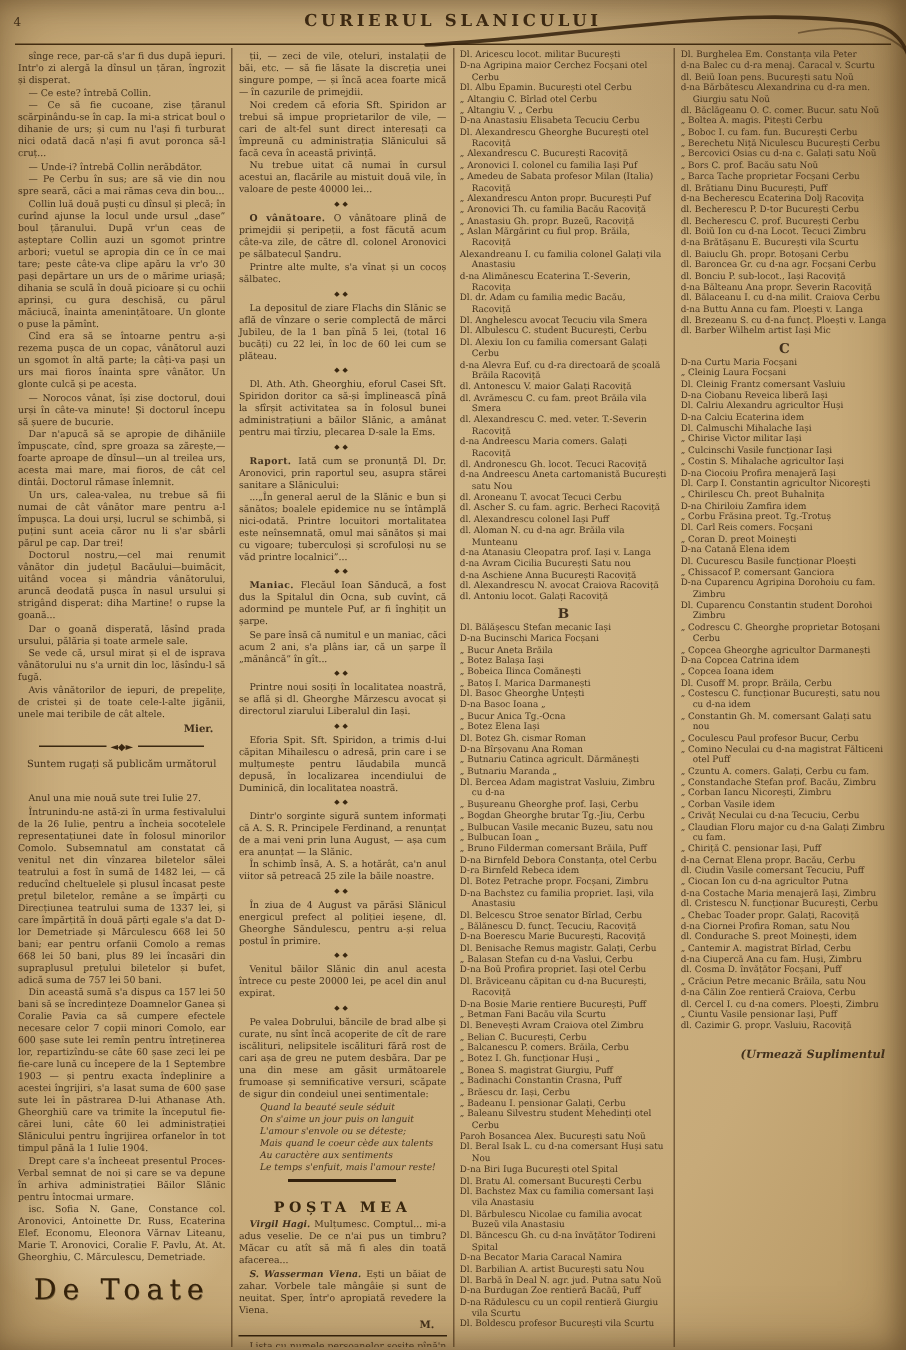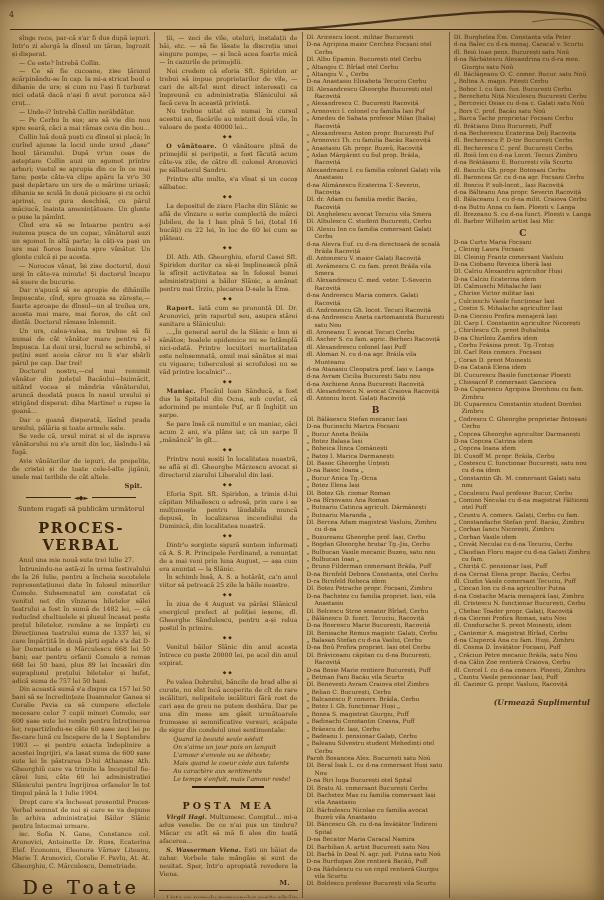--- a/index.html
+++ b/index.html
@@ -35,21 +35,21 @@
   p{margin:0;}
   .para,.dialog{font-size:6.2px;line-height:1.29;text-indent:7px;margin-bottom:.5px;}
   .para b{font-weight:bold;letter-spacing:.3px;}
   .para i{font-style:italic;}
   .entry{font-size:5.9px;line-height:1.25;padding-left:8px;text-indent:-8px;text-align:left;}
   .letter{text-align:center;font-weight:bold;font-size:9px;margin:2px 0 1px;text-indent:0;}
   .h1{text-align:center;font-weight:bold;font-size:14.5px;letter-spacing:1.5px;margin:3px 0 3px;color:#38260e;}
   .display{text-align:center;font-weight:normal;font-size:19px;letter-spacing:4px;margin:6px 0 21px;color:#35230c;
            text-shadow:.4px .4px 0 rgba(53,35,12,.5);}
   .h2{text-align:center;font-weight:bold;font-size:9.5px;letter-spacing:3px;margin:12px 0 2px;color:#38260e;}
-  .center-sm{text-align:center;font-size:6.6px;margin:2px 0 6px;text-indent:0;}
+  .center-sm{text-align:center;font-size:6.6px;margin:2px 0 16px;text-indent:0;}
   .sig{text-align:right;font-weight:bold;font-size:6.8px;padding-right:8px;margin:1px 0 2px;}
   .verse{font-style:italic;font-size:6.1px;line-height:1.32;padding-left:14px;text-align:left;text-indent:0;}
   .fleuron{text-align:center;font-size:4.6px;letter-spacing:2px;margin:3px 0;color:#3a2811;}
   .ornament{display:flex;align-items:center;gap:3px;margin:5px 14px 4px;}
   .ornament .line{flex:1;border-top:1.3px solid #3a2811;}
   .ornament .dia{font-size:6.5px;color:#3a2811;line-height:1;}
   .rule-short{width:72px;border-top:2.2px solid #32200c;margin:3.5px auto 2.5px;}
   .rule-long{border-top:1.8px solid #32200c;margin:3px 0 3px;}
   .note{text-align:right;font-weight:bold;font-style:italic;font-size:7.6px;margin-top:9px;padding-right:2px;}
 </style>
@@ -57,47 +57,47 @@
 <body>
 
 <div class="page">
   <svg class="ink-stroke" viewBox="0 0 330 80">
     <path d="M2 30 C 110 24, 210 2, 300 16 C 318 20, 326 34, 328 60" fill="none" stroke="#33200c" stroke-width="2.4" stroke-linecap="round" opacity="0.85"></path>
     <path d="M250 22 C 290 14, 318 22, 329 44" fill="none" stroke="#33200c" stroke-width="1.1" opacity="0.5"></path>
   </svg>
 
   <div class="header">
     <span class="pageno">4</span>
+    <div class="masthead">CURIERUL SLANICULUI</div>
   </div>
   <div class="header-rule"></div>
 
   <div class="cols">
     <div class="col">
         <p class="para">sînge rece, par-că s'ar fi dus după iepuri. Intr'o zi alergă la dînsul un țăran, îngrozit și disperat.</p>
         <p class="para dialog">— Ce este? întrebă Collin.</p>
         <p class="para dialog">— Ce să fie cucoane, zise țăranul scărpinându-se în cap. Ia mi-a stricat boul o dihanie de urs; și cum nu l'ași fi turburat nici odată dacă n'ași fi avut poronca să-l cruț...</p>
         <p class="para dialog">— Unde-i? întrebă Collin nerăbdător.</p>
         <p class="para dialog">— Pe Cerbu în sus; are să vie din nou spre seară, căci a mai rămas ceva din bou...</p>
         <p class="para">Collin luă două puști cu dînsul și plecă; în curînd ajunse la locul unde ursul „dase” boul țăranului. După vr'un ceas de așteptare Collin auzi un sgomot printre arbori; vuetul se apropia din ce în ce mai tare; peste câte-va clipe apăru la vr'o 30 pași depărtare un urs de o mărime uriașă; dihania se sculă în două picioare și cu ochii aprinși, cu gura deschisă, cu părul măciucă, înainta amenințătoare. Un glonte o puse la pămînt.</p>
         <p class="para">Cînd era să se întoarne pentru a-și rezema pușca de un copac, vânătorul auzi un sgomot în altă parte; la câți-va pași un urs mai fioros înainta spre vânător. Un glonte culcă și pe acesta.</p>
         <p class="para dialog">— Norocos vânat, își zise doctorul, doui urși în câte-va minute! Și doctorul începu să șuere de bucurie.</p>
         <p class="para">Dar n'apucă să se apropie de dihăniile împușcate, cînd, spre groaza sa zărește,—foarte aproape de dînsul—un al treilea urs, acesta mai mare, mai fioros, de cât cel dintâi. Doctorul rămase înlemnit.</p>
         <p class="para">Un urs, calea-valea, nu trebue să fii numai de cât vânător mare pentru a-l împușca. La doui urși, lucrul se schimbă, și puțini sunt aceia căror nu li s'ar sbârli părul pe cap. Dar trei!</p>
         <p class="para">Doctorul nostru,—cel mai renumit vânător din județul Bacăului—buimăcit, uitând vocea și mândria vânătorului, aruncă deodată pușca în nasul ursului și strigând disperat: diha Martine! o rupse la goană...</p>
         <p class="para">Dar o goană disperată, lăsînd prada ursului, pălăria și toate armele sale.</p>
         <p class="para">Se vede că, ursul mirat și el de isprava vânătorului nu s'a urnit din loc, lăsîndu-l să fugă.</p>
         <p class="para">Avis vânătorilor de iepuri, de prepelițe, de cristei și de toate cele-l-alte jigănii, unele mai teribile de cât altele.</p>
-        <p class="sig">Spit.</p>
+        <p class="sig">Mier.</p>
         <div class="ornament">
           <span class="line"></span>
           <span class="dia">◄◆►</span>
           <span class="line"></span>
         </div>
         <p class="center-sm">Suntem rugați să publicăm următorul</p>
-        <p class="h1">PROCES-VERBAL</p>
         <p class="para">Anul una mie nouă sute trei Iulie 27.</p>
         <p class="para">Întrunindu-ne astă-zi în urma festivalului de la 26 Iulie, pentru a încheia socotelele representațiunei date în folosul minorilor Comolo. Subsemnatul am constatat că venitul net din vînzarea biletelor sălei teatrului a fost în sumă de 1482 lei, — că reducînd cheltuelele și plusul încasat peste prețul biletelor, remâne a se împărți cu Direcțiunea teatrului suma de 1337 lei, și care împărțită în două părți egale s'a dat D-lor Demetriade și Mărculescu 668 lei 50 bani; ear pentru orfanii Comolo a remas 668 lei 50 bani, plus 89 lei încasări din supraplusul prețului biletelor și bufet, adică suma de 757 lei 50 bani.</p>
         <p class="para">Din această sumă s'a dispus ca 157 lei 50 bani să se încredințeze Doamnelor Ganea și Coralie Pavia ca să cumpere efectele necesare celor 7 copii minori Comolo, ear 600 șase sute lei remîn pentru întreținerea lor, repartizîndu-se câte 60 șase zeci lei pe fie-care lună cu începere de la 1 Septembre 1903 — și pentru exacta îndeplinire a acestei îngrijiri, s'a lasat suma de 600 șase sute lei în păstrarea D-lui Athanase Ath. Gheorghiŭ care va trimite la începutul fie-cărei luni, câte 60 lei administrației Slănicului pentru îngrijirea orfanelor în tot timpul pănă la 1 Iulie 1904.</p>
         <p class="para">Drept care s'a încheeat presentul Proces-Verbal semnat de noi și care se va depune în arhiva administrației Băilor Slănic pentru întocmai urmare.</p>
         <p class="para">isc. Sofia N. Gane, Constance col. Aronovici, Antoinette Dr. Russ, Ecaterina Elef. Economu, Eleonora Vărnav Liteanu, Marie T. Aronovici, Coralie F. Pavlu, At. At. Gheorghiu, C. Mărculescu, Demetriade.</p>
         <p class="display">De Toate</p>
       </div>
     <div class="col">
         <p class="para">ții, — zeci de vile, oteluri, instalații de băi, etc. — să fie lăsate la discreția unei singure pompe, — și încă acea foarte mică — în cazurile de primejdii.</p>
         <p class="para">Noi credem că eforia Sft. Spiridon ar trebui să impue proprietarilor de vile, — cari de alt-fel sunt direct interesați ca împreună cu administrația Slănicului să facă ceva în această privință.</p>

